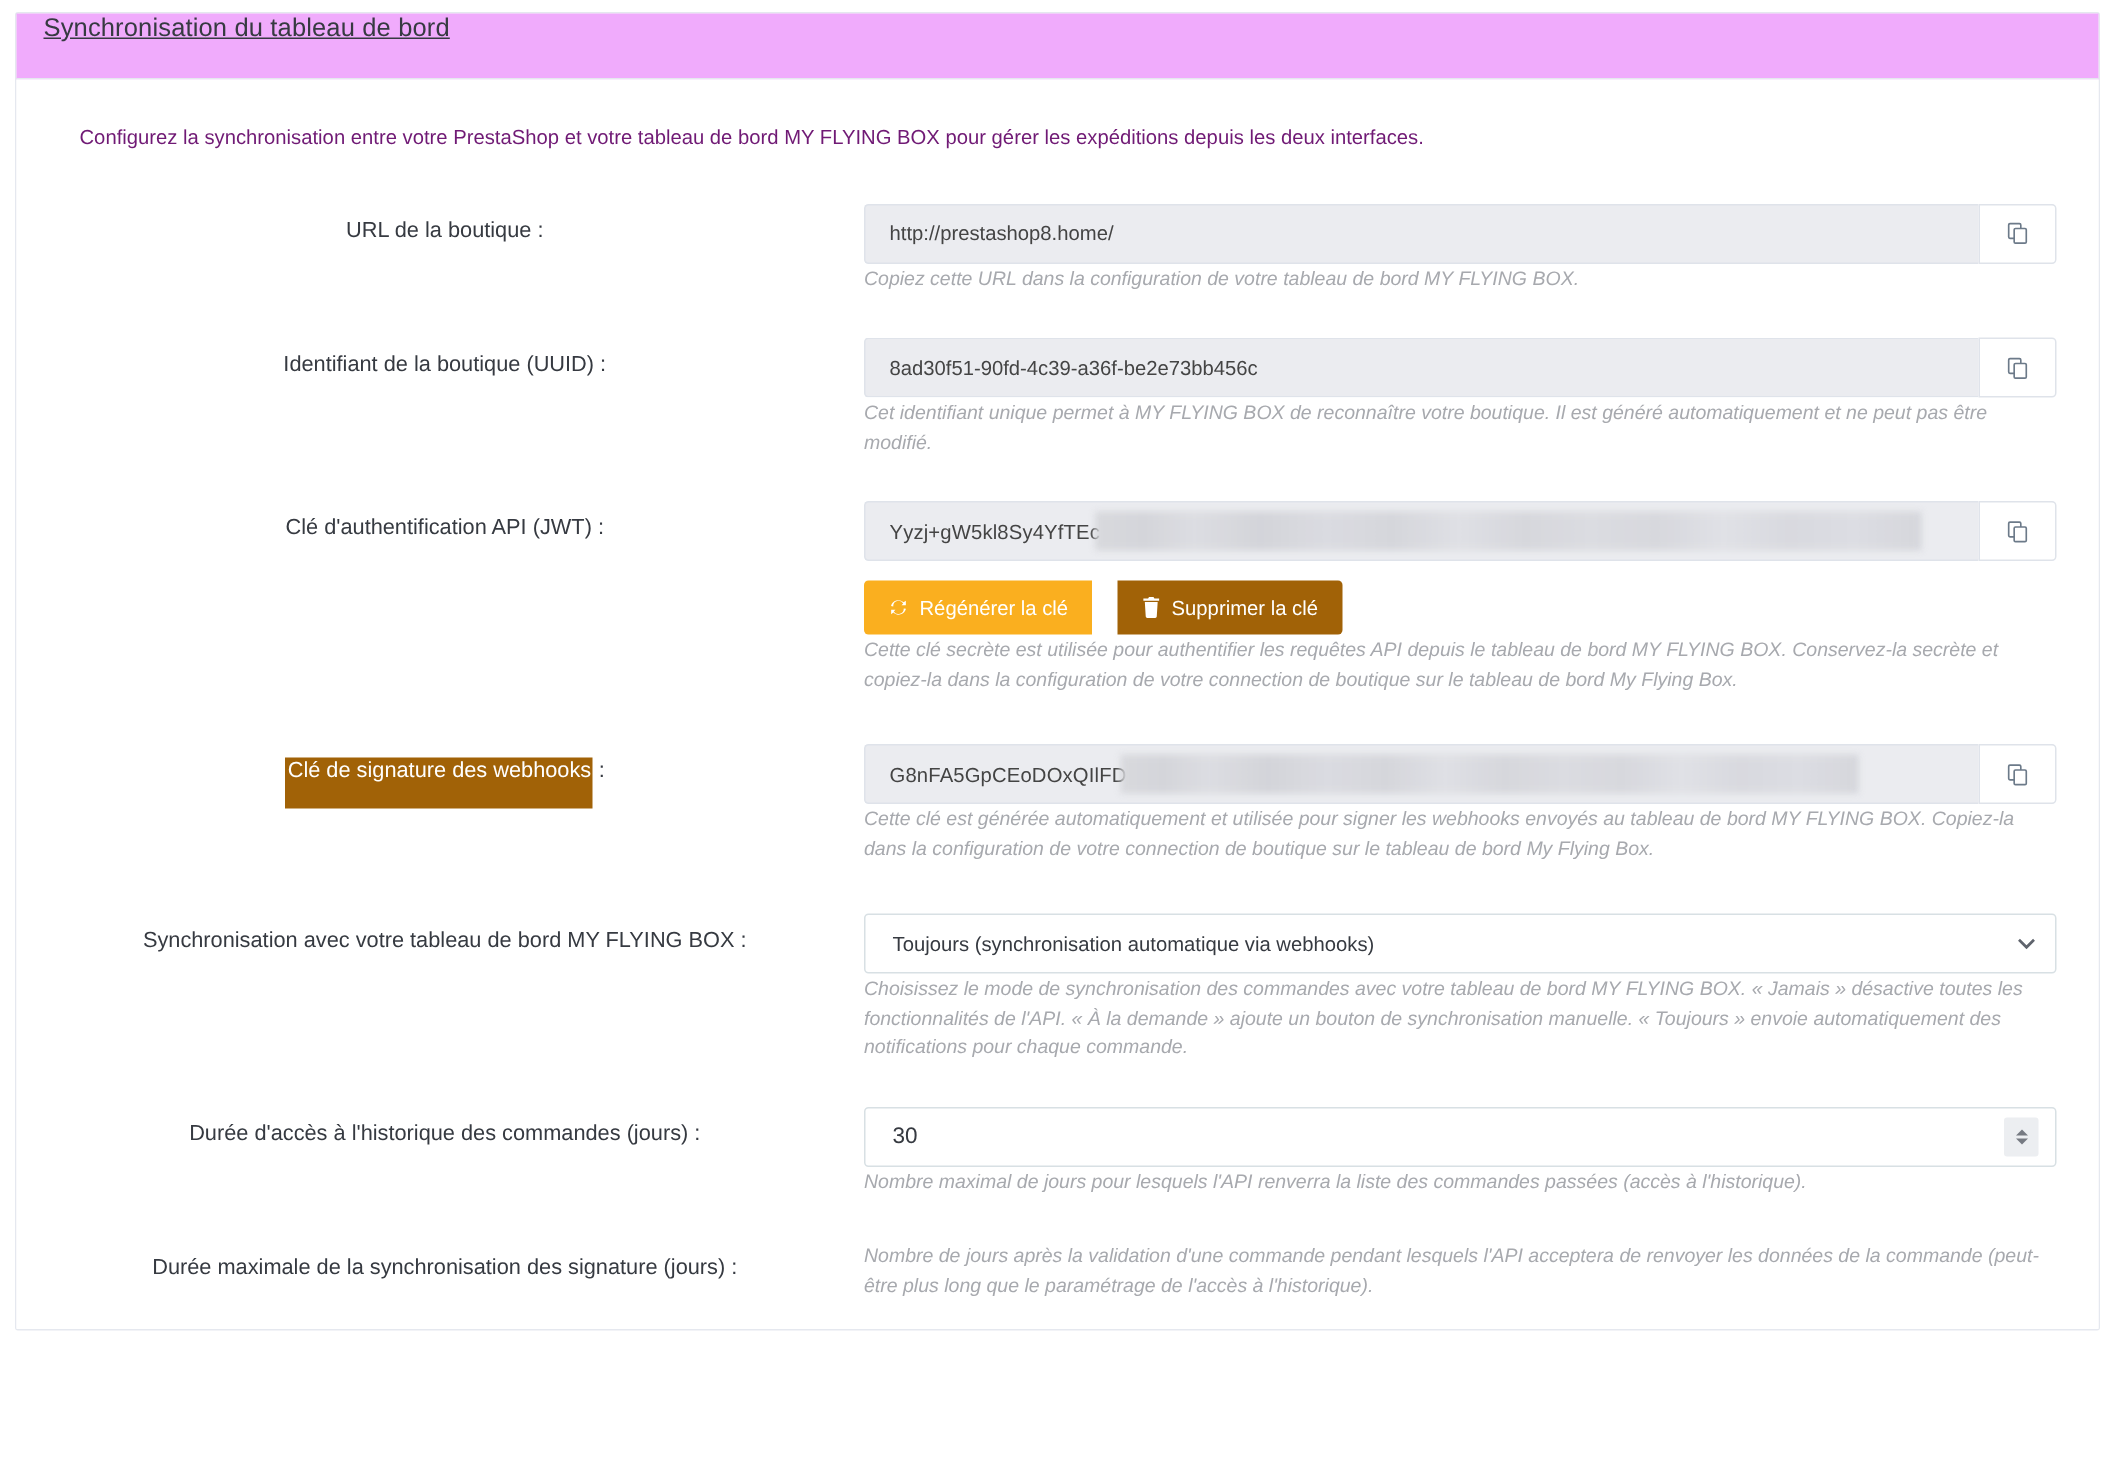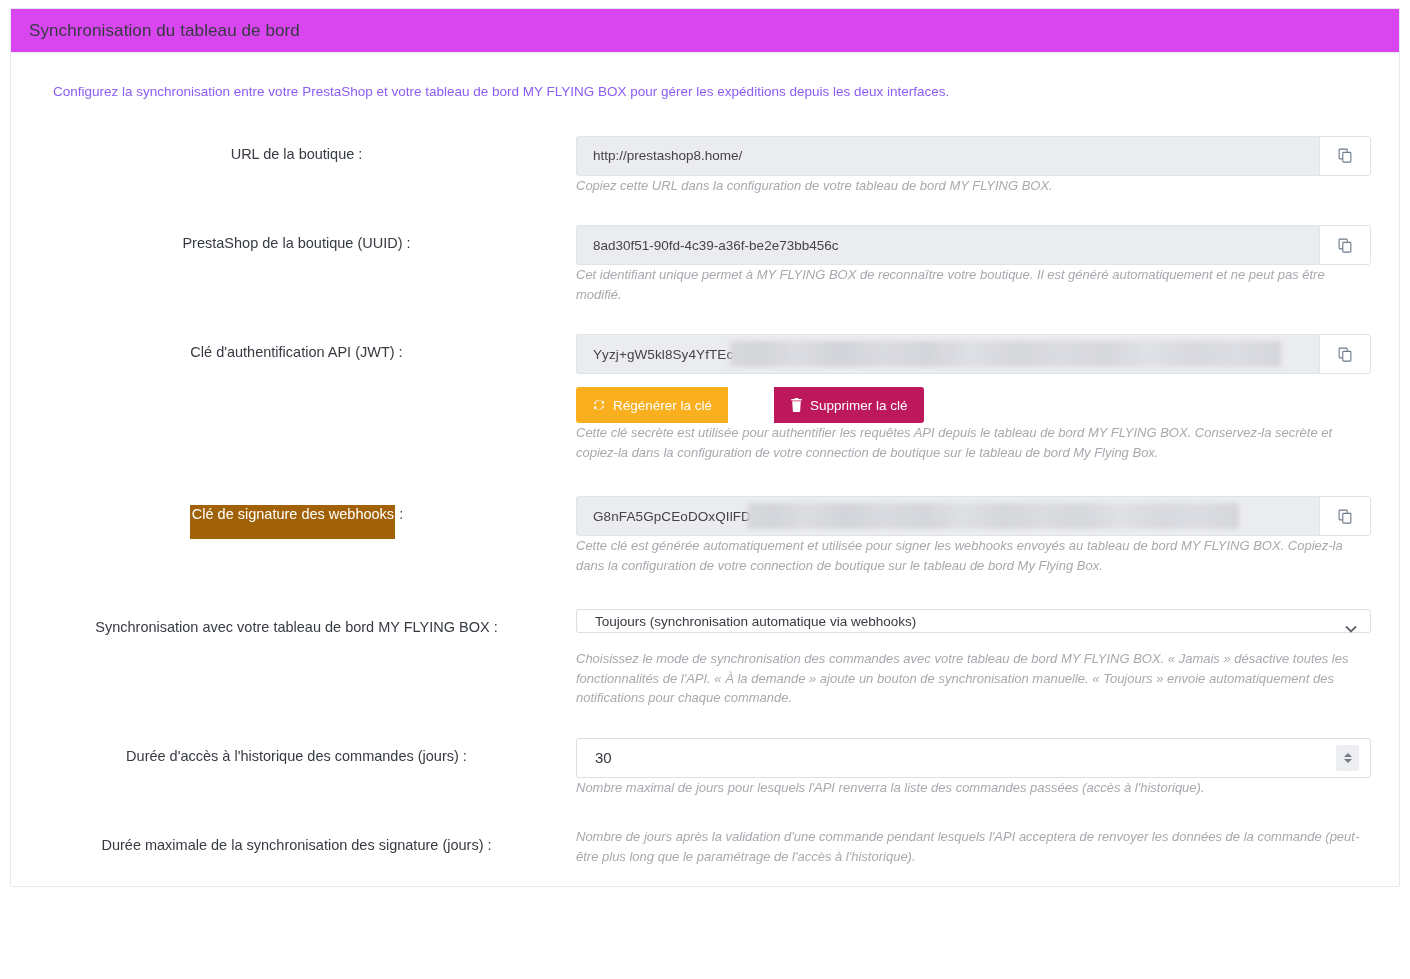--- a/index.html
+++ b/index.html
@@ -23,41 +23,42 @@
     left: 10px;
     top: 8px;
     width: 1390px;
     background: #ffffff;
     border: 1px solid #e5e8ef;
     border-radius: 2px;
   }
 
   .panel-header {
     height: 44px;
-    background: #d946ef;
+    background: #f0abfc;
     border-bottom: 1px solid #e5e8ef;
     display: flex;
-    align-items: center;
+    align-items: flex-start;
     padding: 0 18px;
+    text-decoration: underline;
   }
   .panel-title {
     font-size: 17px;
     font-weight: 400;
     color: #363a41;
     letter-spacing: 0.1px;
   }
 
   .panel-body {
     padding: 30px 20px 20px 20px;
     background: #fff;
   }
 
   .intro {
     font-size: 13.5px;
-    color: #8b5cf6;
+    color: #701a75;
     padding-left: 22px;
     margin: 0 0 34px 0;
     line-height: 1.4;
   }
 
   
   .form-row {
     display: flex;
     align-items: flex-start;
     margin-bottom: 0;
@@ -179,34 +180,34 @@
     padding: 0 16px;
     color: #ffffff;
     font-size: 13.5px;
     font-family: "Liberation Sans", sans-serif;
     display: inline-flex;
     align-items: center;
     gap: 7px;
     cursor: pointer;
   }
   .btn-warning { background: #faaf1f; border-radius: 3px 0 0 3px; }
-  .btn-danger  { background: #be185d; border-radius: 0 3px 3px 0; margin-left: 29px; }
+  .btn-danger  { background: #a16207; border-radius: 0 3px 3px 0; }
   .btn svg { display:block; }
 
   
   .select-wrap {
     position: relative;
     width: 795px;
     height: 40px;
   }
   select.form-select {
     -webkit-appearance: none;
     appearance: none;
     width: 100%;
-    height: 24px;
+    height: 40px;
     border: 1px solid #d8e0e4;
     border-radius: 3px;
     background: #ffffff;
     font-size: 13.5px;
     color: #363a41;
     padding: 0 36px 0 18px;
     font-family: "Liberation Sans", sans-serif;
     outline: none;
     cursor: pointer;
   }
@@ -295,21 +296,21 @@
             </span>
           </button>
         </div>
         <div class="help">Copiez cette URL dans la configuration de votre tableau de bord MY FLYING BOX.</div>
       </div>
     </div>
 
     <div class="gap-md"></div>
 
     <div class="form-row">
-      <div class="form-label">PrestaShop de la boutique (UUID) :</div>
+      <div class="form-label">Identifiant de la boutique (UUID) :</div>
       <div class="form-control">
         <div class="input-group">
           <input class="inp plain" type="text" readonly="" value="8ad30f51-90fd-4c39-a36f-be2e73bb456c" style="">
           <button class="btn-copy">
             <span>
               <svg width="17" height="17" viewBox="0 0 20 20" fill="none" stroke="#6c7a89" stroke-width="1.3">
                 <rect x="2.5" y="2.5" width="9.5" height="11.5" rx="1"></rect>
                 <rect x="6.8" y="6.3" width="9.5" height="11.5" rx="1" fill="#fff"></rect>
               </svg>
             </span>

